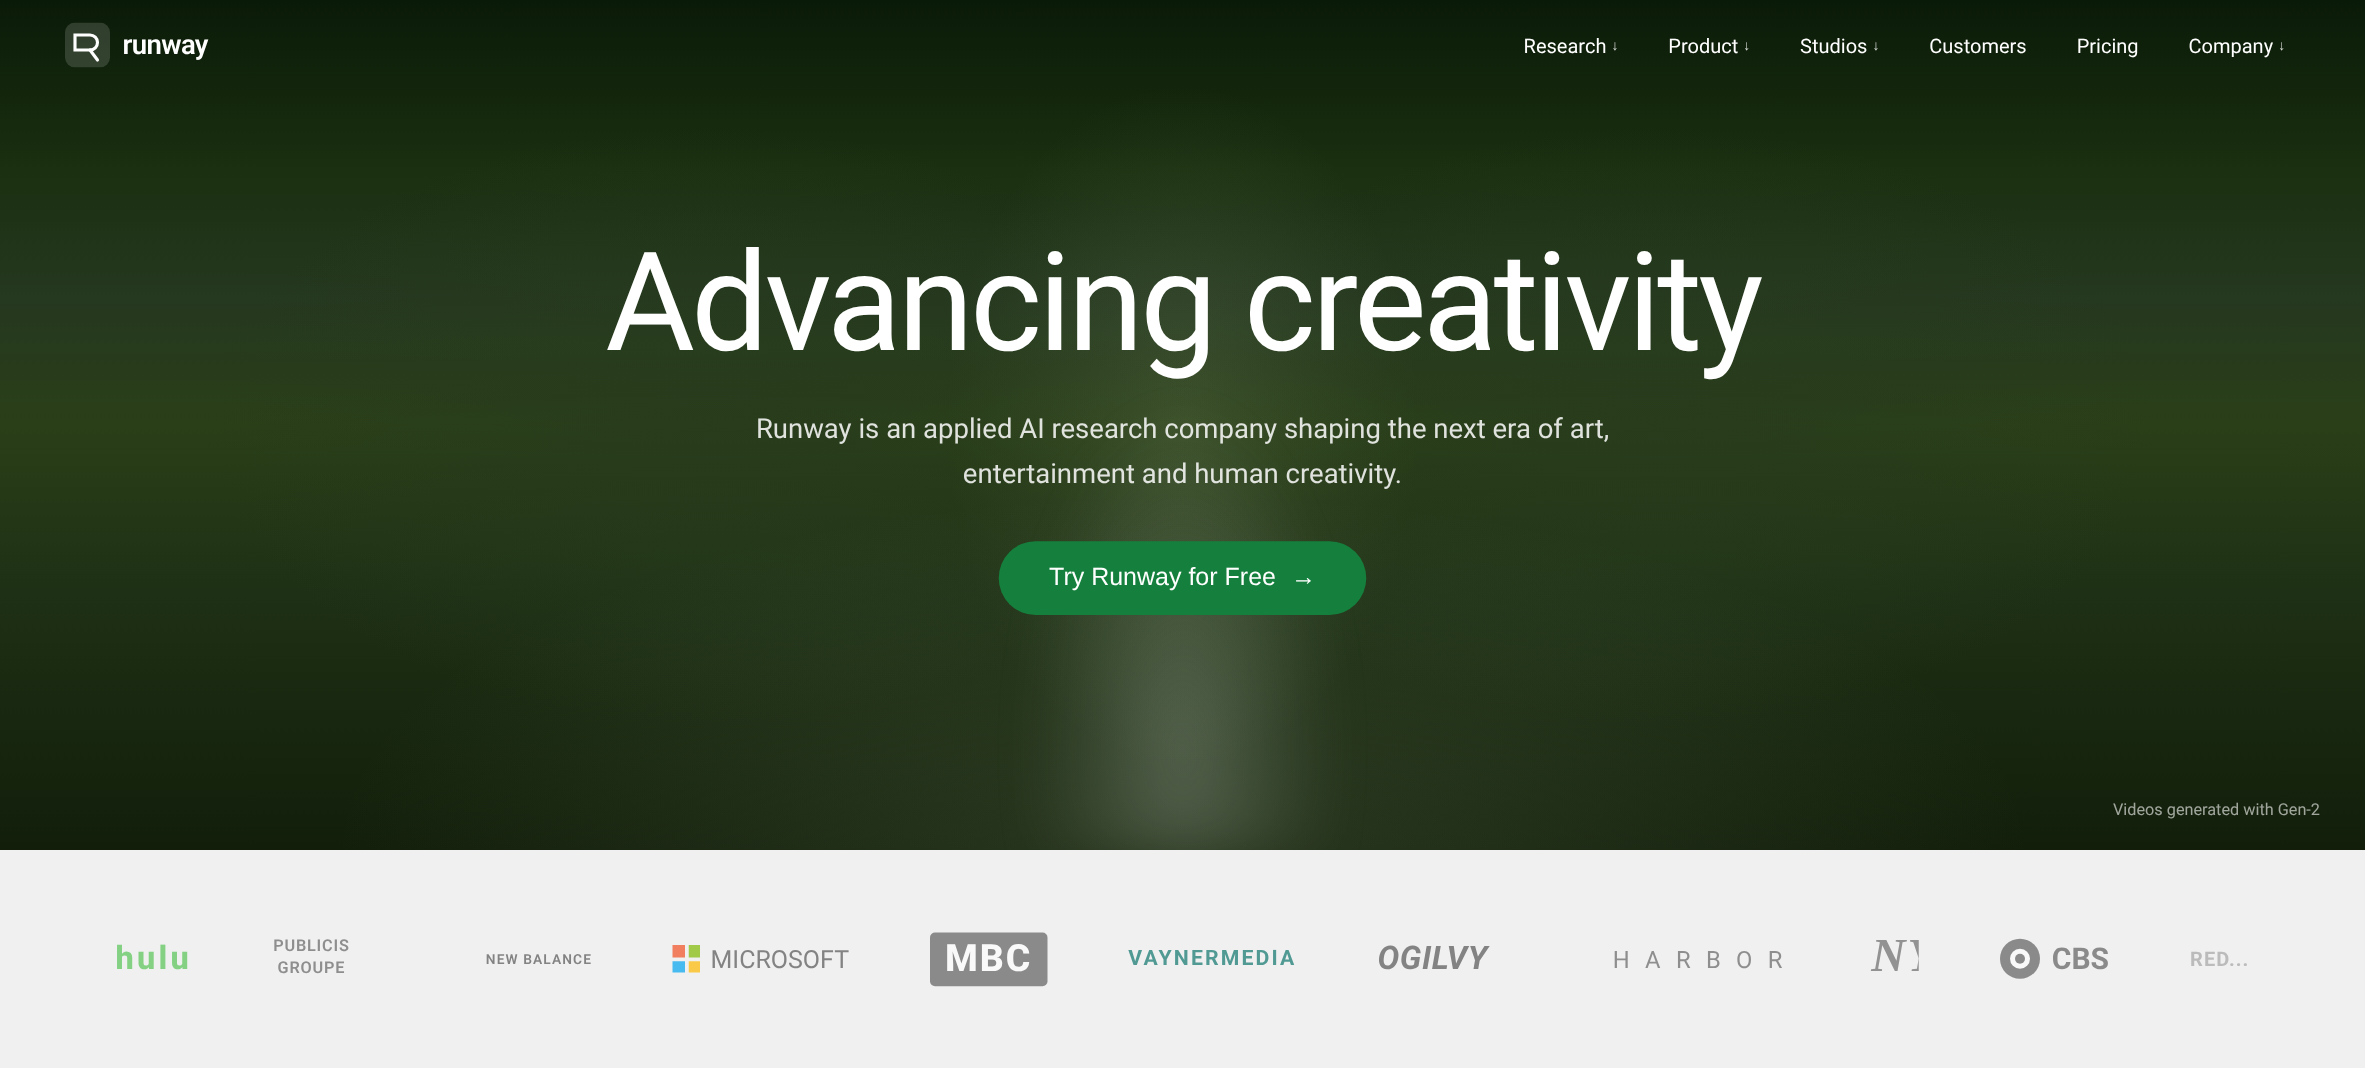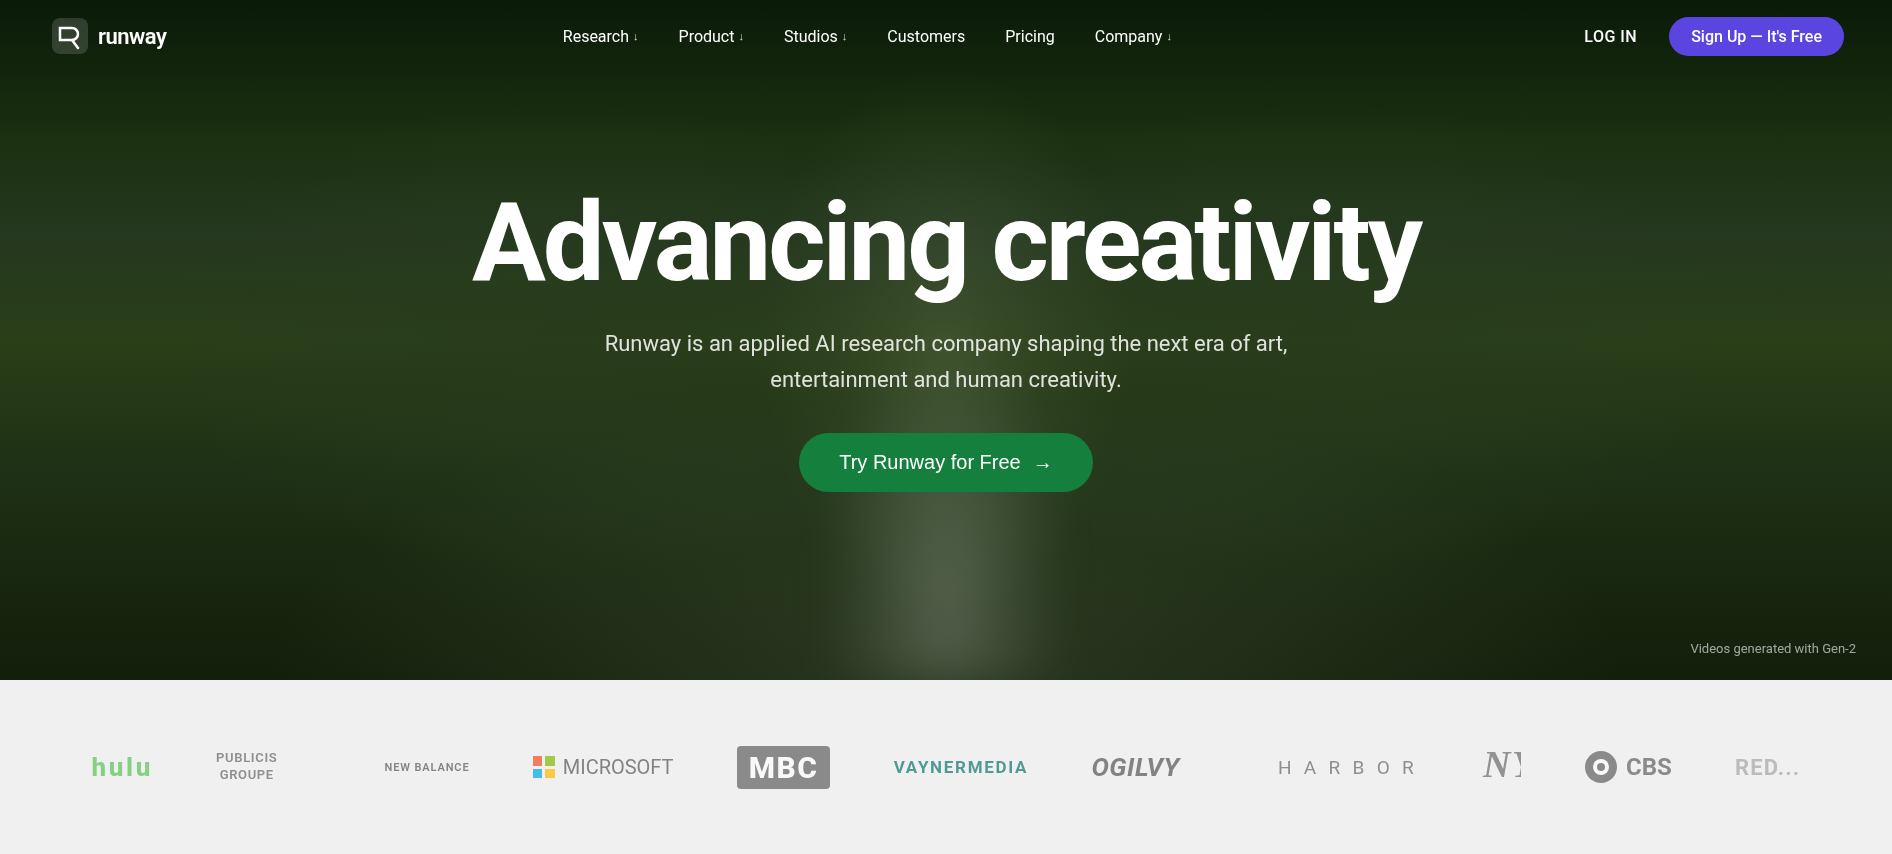--- a/index.html
+++ b/index.html
@@ -157,21 +157,21 @@
       flex-direction: column;
       align-items: center;
       gap: 28px;
       max-width: 1200px;
       padding: 0 40px;
     }
 
     .hero-title {
       color: #fff;
       font-size: 110px;
-      font-weight: 700;
+      font-weight: 400;
       line-height: 1.0;
       letter-spacing: -3px;
     }
 
     .hero-subtitle {
       color: rgba(255,255,255,0.85);
       font-size: 22px;
       font-weight: 400;
       line-height: 1.6;
       max-width: 700px;
@@ -303,24 +303,20 @@
     </a>
     <a class="nav-item" href="#">
       <span>Pricing</span>
     </a>
     <a class="nav-item" href="#">
       <span>Company</span>
       <span class="nav-chevron">↓</span>
     </a>
   </div>
 
-  <div class="nav-right">
-    <a class="nav-login" href="#">LOG IN</a>
-    <a class="nav-signup" href="#">Sign Up — It's Free</a>
-  </div>
 </nav>
 
 <section class="hero">
   <div class="hero-bg"></div>
   <div class="hero-forest"></div>
   <div class="hero-mist"></div>
 
   <div class="hero-content">
     <h1 class="hero-title">
       <span>Advancing creativity</span><br>
@@ -374,15 +370,15 @@
 
   <div class="logo-cbs" style="display:flex; align-items:center; gap:8px; opacity:0.65;">
     <svg width="34" height="34" viewBox="0 0 34 34">
       <ellipse cx="17" cy="17" rx="16" ry="16" fill="#555"></ellipse>
       <ellipse cx="17" cy="17" rx="8" ry="8" fill="white"></ellipse>
       <ellipse cx="17" cy="17" rx="4" ry="4" fill="#555"></ellipse>
     </svg>
     <span style="font-size:24px; font-weight:700; color:#555;">CBS</span>
   </div>
 
-  <div class="logo-item" style="font-size:22px; font-weight:700; color:#888; opacity:0.5; overflow:hidden; max-width:80px;">RED...</div>
+  <div class="logo-item" style="font-size:16px; font-weight:700; color:#888; opacity:0.5; overflow:hidden; max-width:80px;">RED...</div>
 
 </section>
 
 </body></html>

